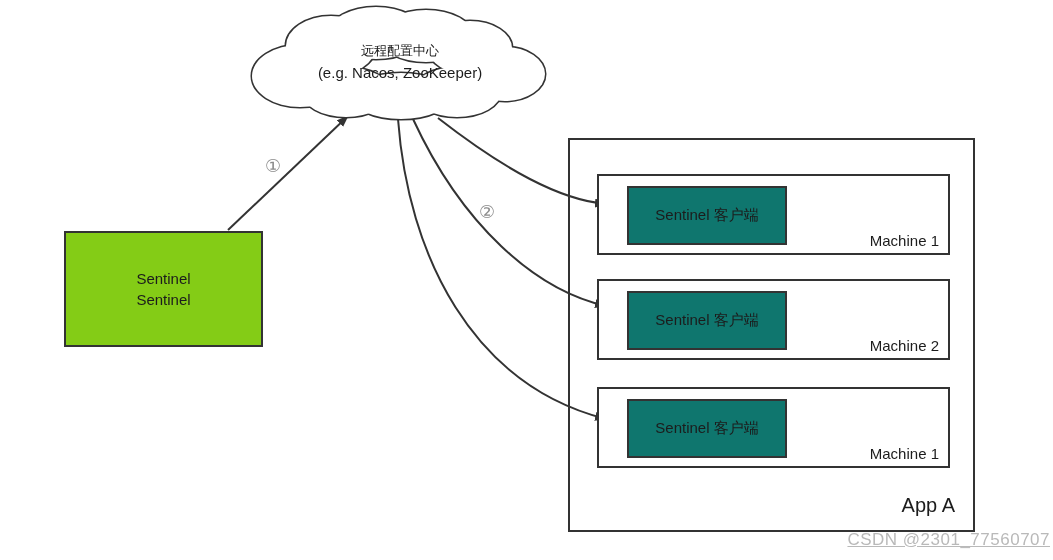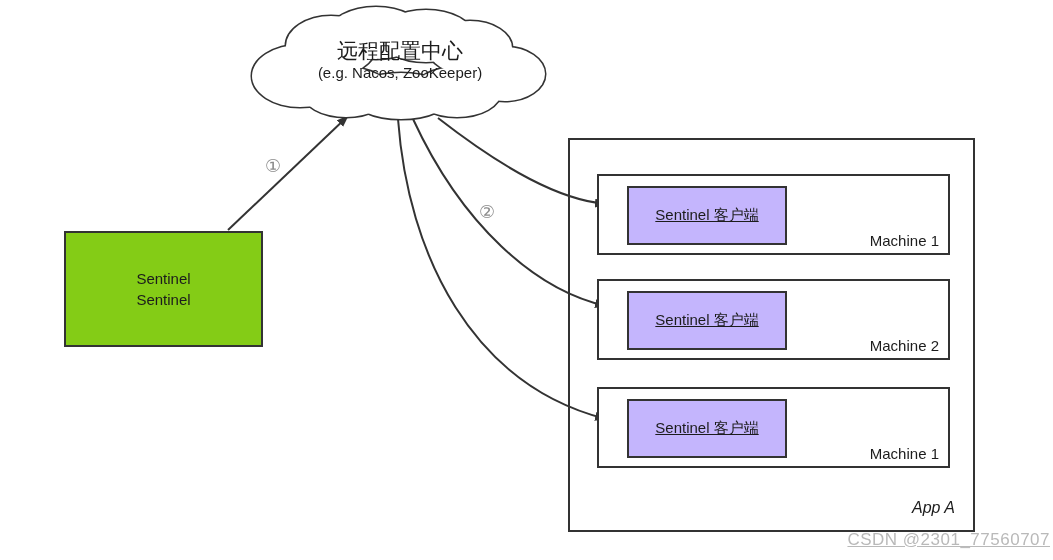--- a/index.html
+++ b/index.html
@@ -21,41 +21,41 @@
   .box{position:absolute;border:2px solid var(--line);background:#84cc16;box-sizing:border-box;}
   .dashboard{
     left:64px;top:231px;width:199px;height:116px;
     display:flex;align-items:center;justify-content:center;text-align:center;
     font-size:15px;line-height:21px;z-index:2;
   }
   .cloud-text{
     position:absolute;left:250px;top:40px;width:300px;z-index:2;
     text-align:center;
   }
-  .cloud-title{font-size:21px;line-height:22px;}
+  .cloud-title{font-size:13px;line-height:22px;}
   .cloud-subtitle{font-size:15px;line-height:21px;}
   .appbox{left:568px;top:138px;width:407px;height:394px;background:transparent;z-index:2;}
   .app-label{
-    position:absolute;right:18px;bottom:13px;font-size:16px;font-style:italic;
+    position:absolute;right:18px;bottom:13px;font-size:20px;
   }
   .machine{
     position:absolute;left:27px;width:353px;height:81px;
     border:2px solid var(--line);background:#ffffff;box-sizing:border-box;
   }
   .machine-1{top:34px;}
   .machine-2{top:139px;}
   .machine-3{top:247px;}
   .machine-label{
     position:absolute;right:9px;bottom:4px;font-size:15px;
   }
   .client{
     position:absolute;left:28px;top:10px;width:160px;height:59px;
-    border:2px solid var(--line);background:#c4b5fd;box-sizing:border-box;
+    border:2px solid var(--line);background:#0f766e;box-sizing:border-box;
     display:flex;align-items:center;justify-content:center;
-    font-size:15px;text-align:center;text-decoration:underline;
+    font-size:15px;text-align:center;
   }
   .step-label{
     position:absolute;z-index:3;color:var(--step);
     font-size:18px;line-height:18px;
   }
   .step-1{left:265px;top:157px;}
   .step-2{left:479px;top:203px;}
   .watermark{
     position:absolute;right:3px;top:530px;z-index:4;
     color:var(--wm);font-size:17px;letter-spacing:0.5px;text-decoration:underline;

